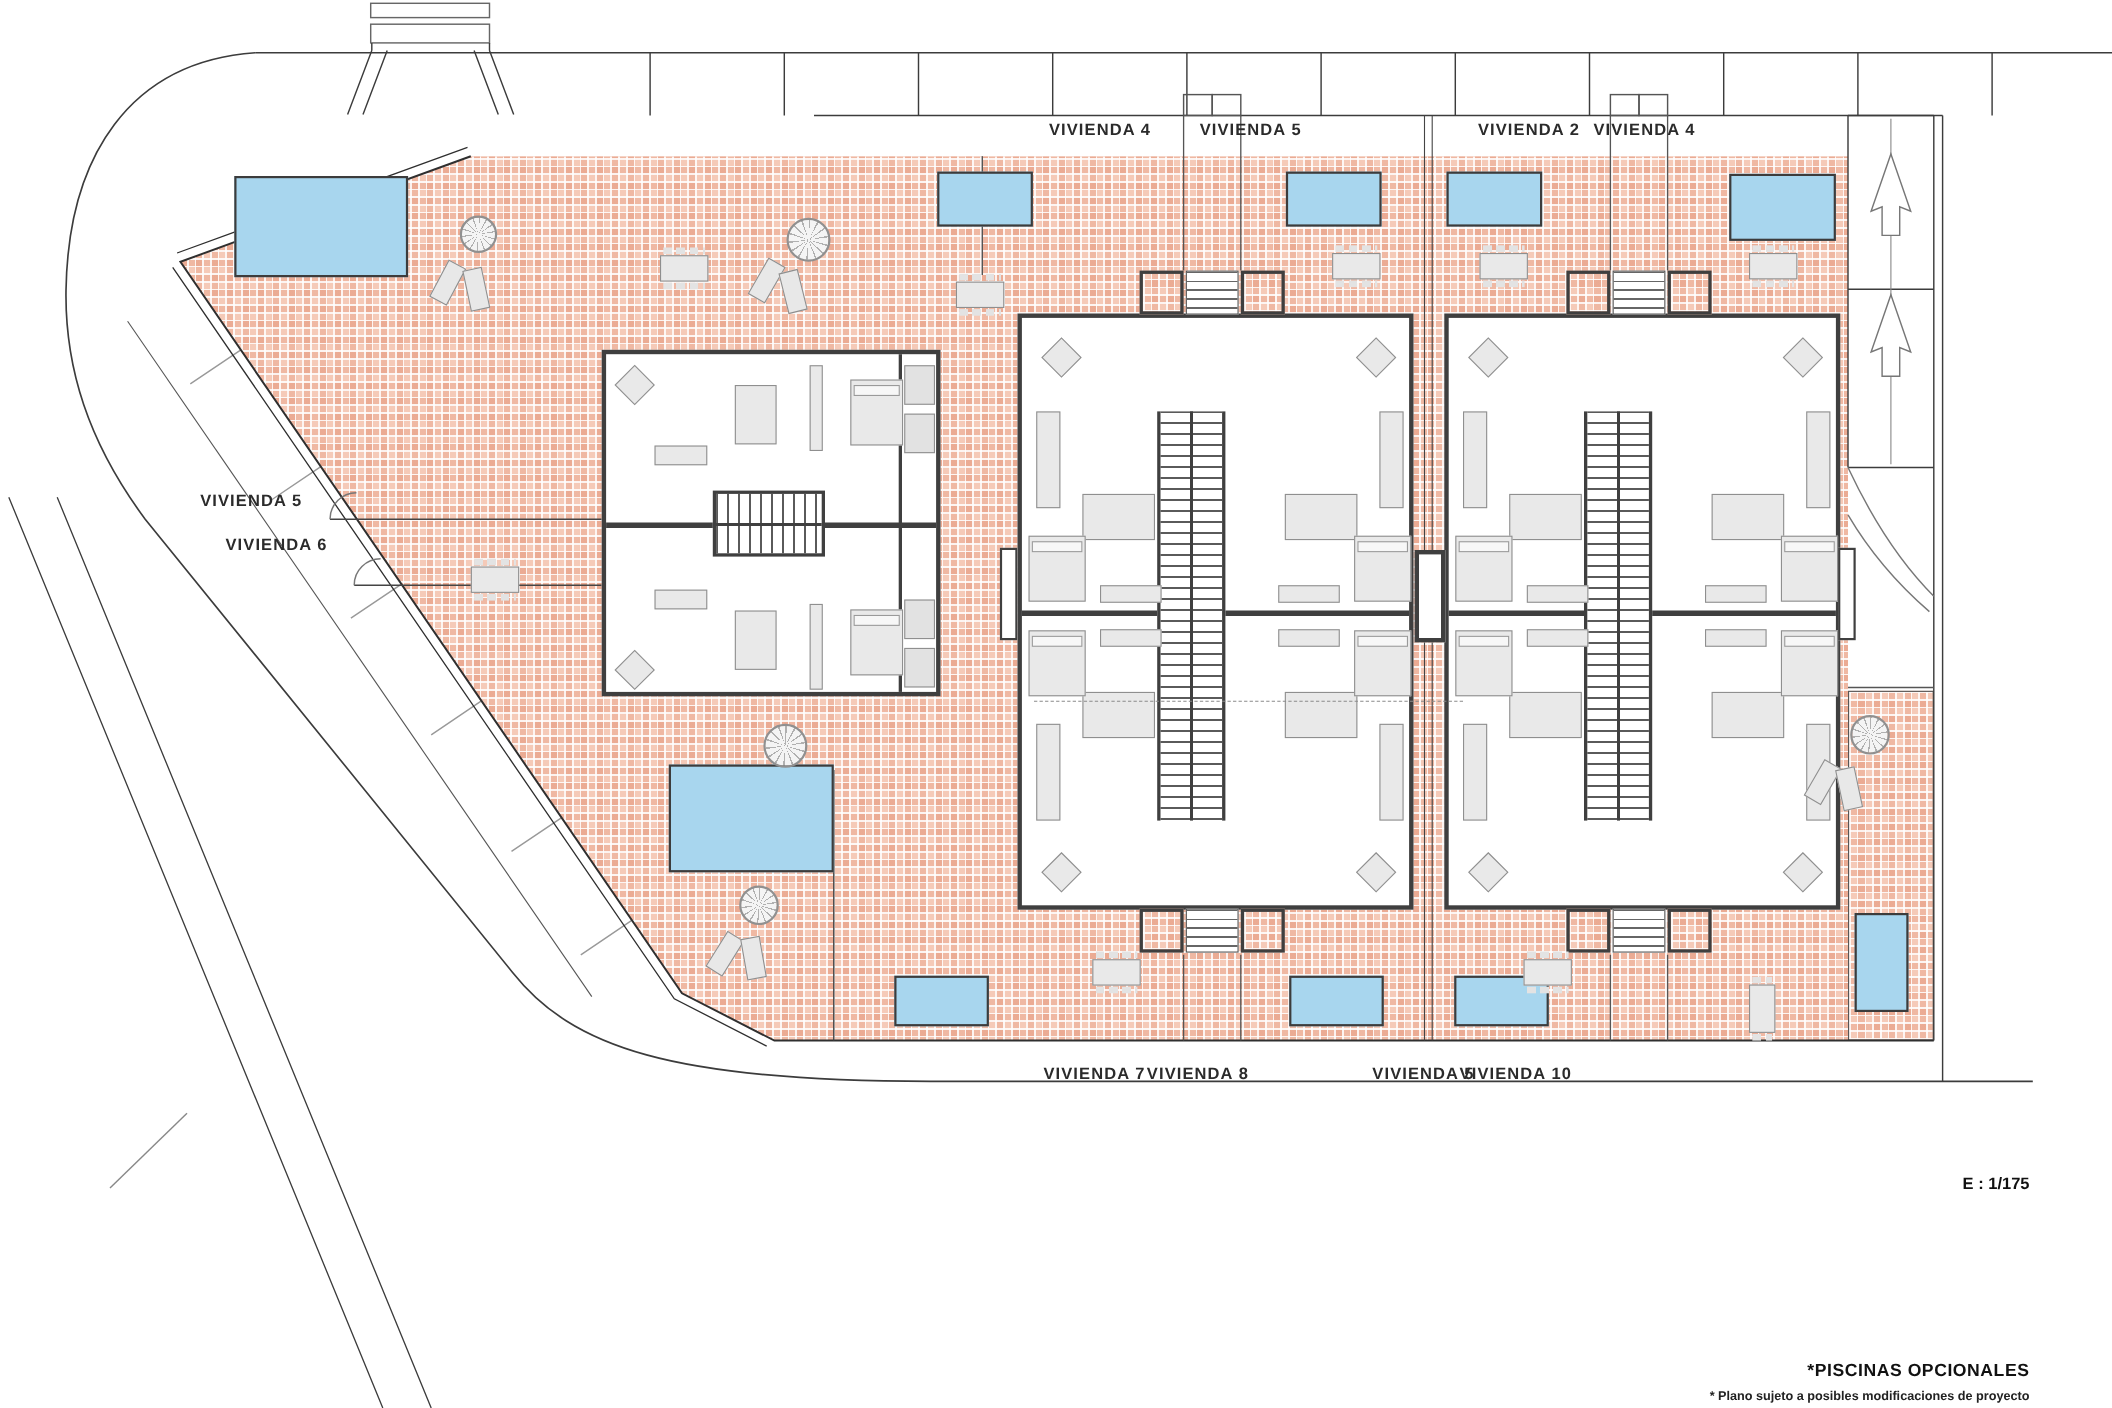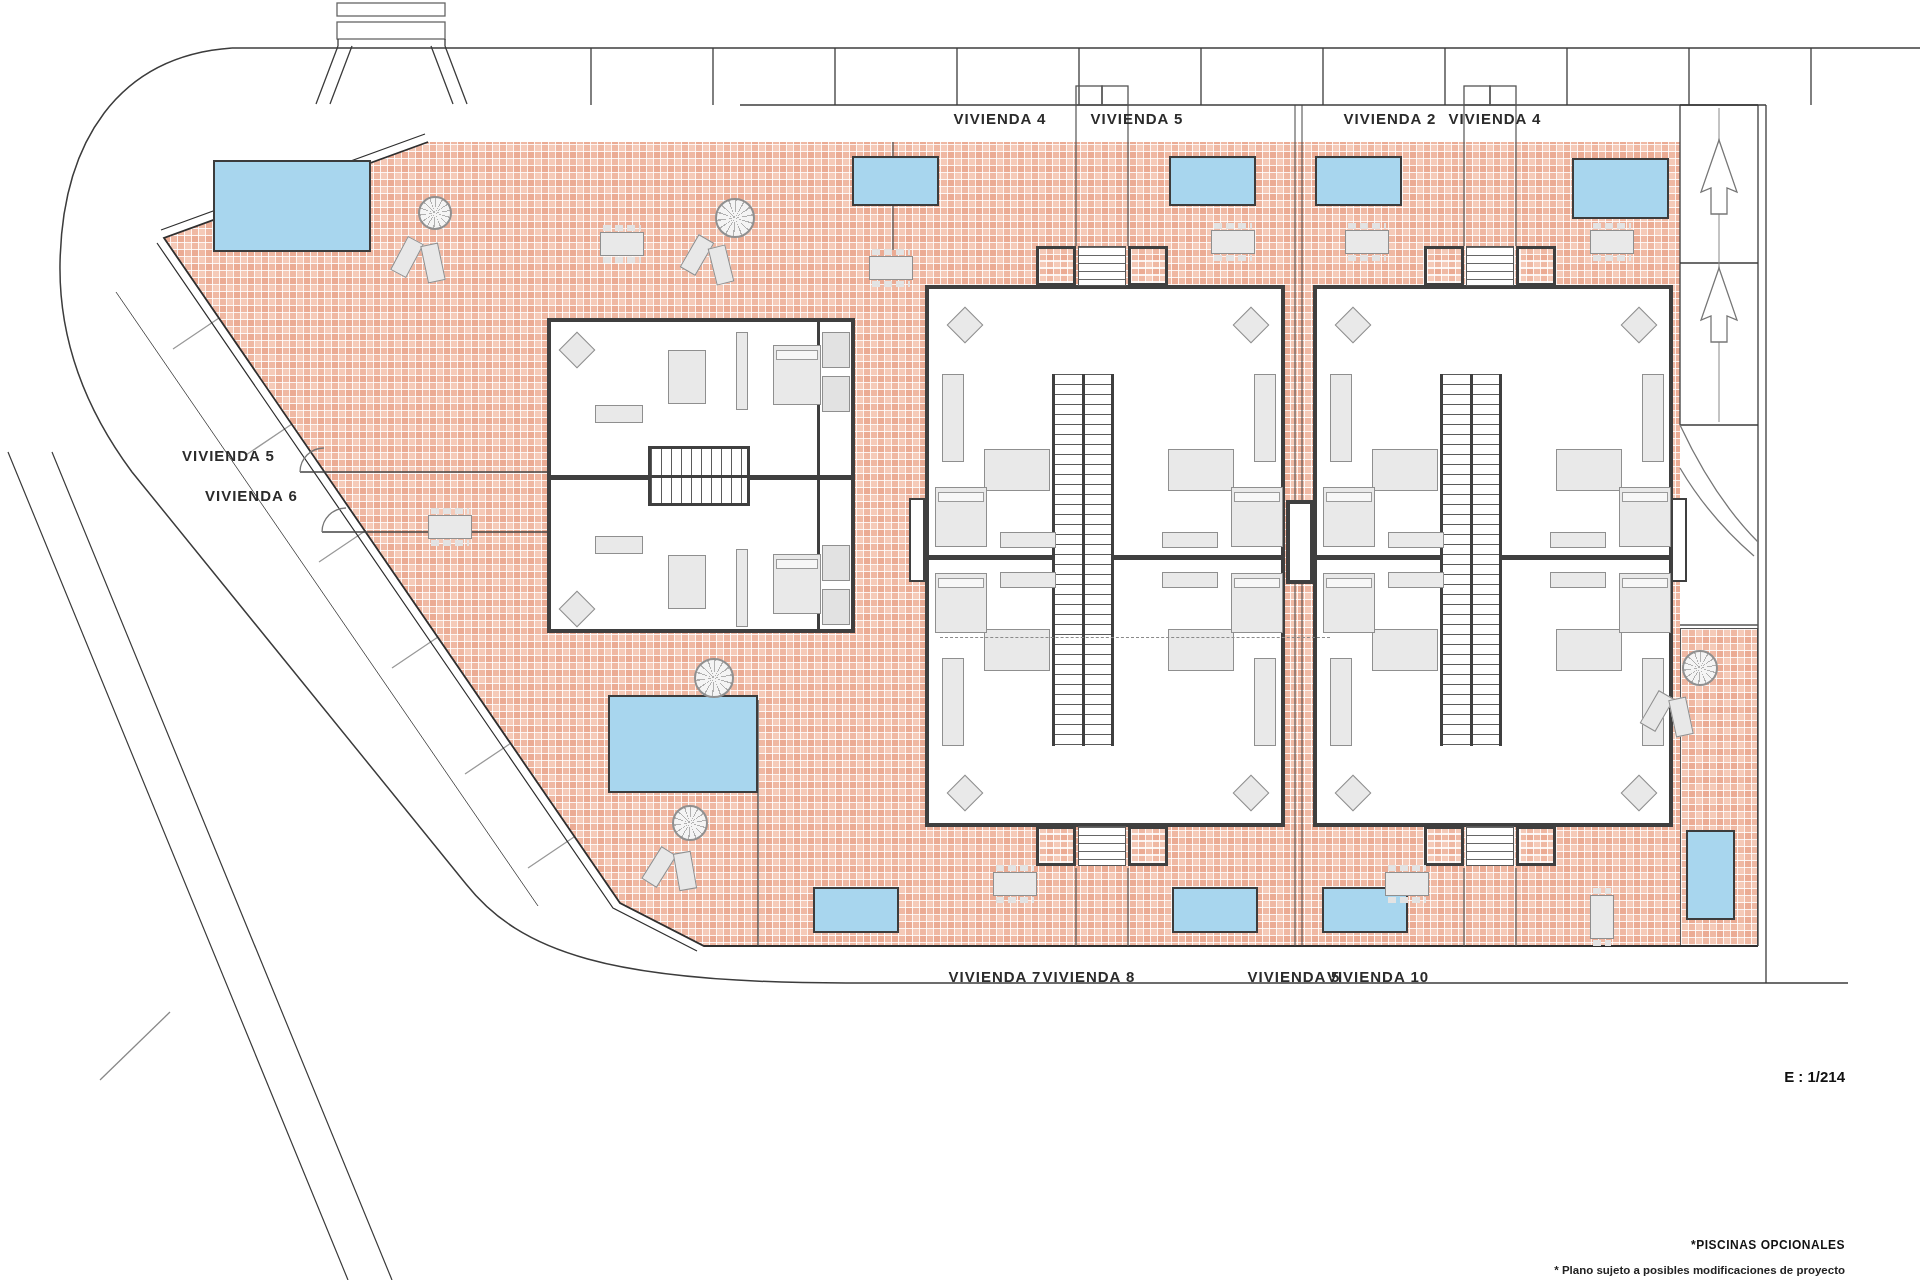--- a/index.html
+++ b/index.html
@@ -41,21 +41,21 @@
   .dining::before{top:-8px;} .dining::after{bottom:-8px;}
   .spiral{border-radius:50%;border:2px solid #909090;box-sizing:border-box;
     background:repeating-conic-gradient(#b0b0b0 0 5deg, #f4f4f4 5deg 26deg);}
   .lounger{background:#e8e8e8;border:1.5px solid #8f8f8f;box-sizing:border-box;width:18px;height:38px;}
   .vlabel{color:#2b2b2b;font-size:15px;font-weight:700;letter-spacing:1px;white-space:nowrap;}
   .centered{transform:translateX(-50%);}
   .dash{border-top:1.5px dashed #8a8a8a;}
   #banner{background:#1b80c2;}
   #banner span{color:#123a63;font-size:21px;font-weight:700;letter-spacing:1px;}
   #scale{color:#111;font-size:15px;font-weight:700;}
-  #note-pools{color:#111;font-size:12px;font-weight:700;letter-spacing:.5px;}
+  #note-pools{color:#111;font-size:16px;font-weight:700;letter-spacing:.5px;}
   #note-disc{color:#222;font-size:11.5px;font-weight:700;}
   #watermark{color:rgba(130,130,130,.35);font-size:34px;font-weight:700;letter-spacing:3px;}
 </style>
 </head>
 <body>
 
 <div id="canvas">
 
   <div class="abs tile" style="left:58px;top:140px;width:1700px;height:810px;
               clip-path:polygon(370px 2px,1622px 2px,1622px 806px,646px 806px,562px 763px,106px 98px);"></div>
@@ -240,17 +240,17 @@
   <div class="abs vlabel centered" style="left:1137px;top:110px;">VIVIENDA 5</div>
   <div class="abs vlabel centered" style="left:1390px;top:110px;">VIVIENDA 2</div>
   <div class="abs vlabel centered" style="left:1495px;top:110px;">VIVIENDA 4</div>
   <div class="abs vlabel" style="left:182px;top:447px;">VIVIENDA 5</div>
   <div class="abs vlabel" style="left:205px;top:487px;">VIVIENDA 6</div>
   <div class="abs vlabel centered" style="left:995px;top:968px;">VIVIENDA 7</div>
   <div class="abs vlabel centered" style="left:1089px;top:968px;">VIVIENDA 8</div>
   <div class="abs vlabel centered" style="left:1294px;top:968px;">VIVIENDA 5</div>
   <div class="abs vlabel centered" style="left:1378px;top:968px;">VIVIENDA 10</div>
 
-  <div class="abs" id="scale" style="right:75px;top:1068px;">E : 1/214</div>
+  <div class="abs" id="scale" style="right:75px;top:1068px;">E : 1/175</div>
   <div class="abs" id="note-pools" style="right:75px;top:1238px;">*PISCINAS OPCIONALES</div>
   <div class="abs" id="note-disc" style="right:75px;top:1264px;">* Plano sujeto a posibles modificaciones de proyecto</div>
 
 </div>
 
 </body></html>

